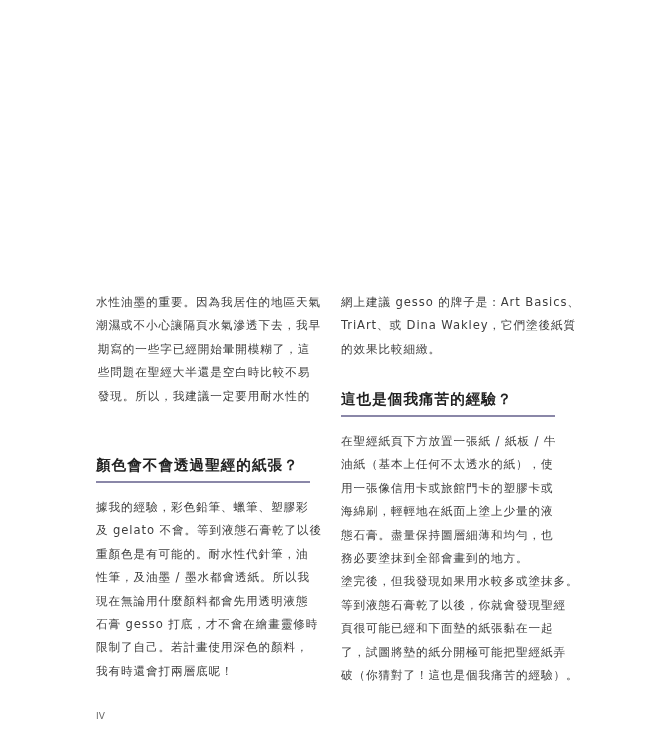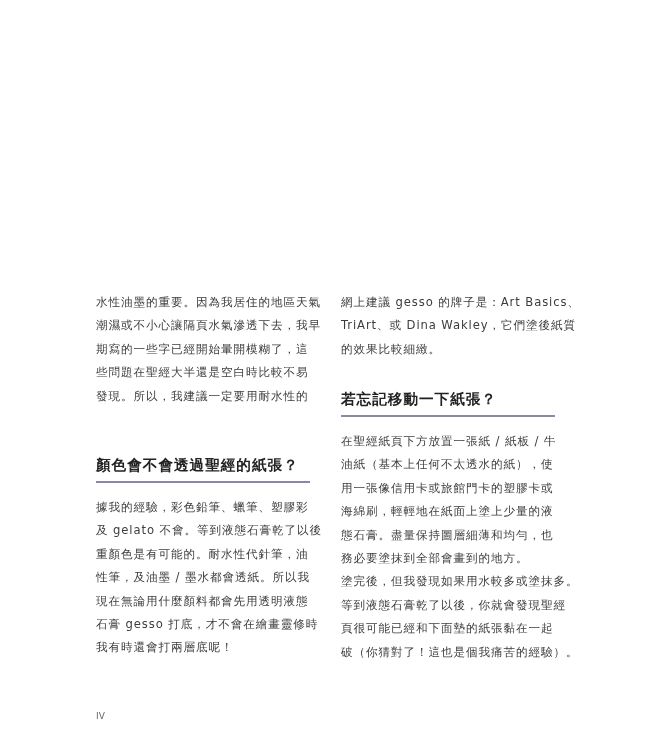--- a/index.html
+++ b/index.html
@@ -16,54 +16,56 @@
   }
   .heading {
     position: absolute; width: 214px; font-size: 14.6px; font-weight: bold; color: #222;
     letter-spacing: 1px; padding-bottom: 6px; border-bottom: 2px solid #8a87a8; white-space: nowrap;
   }
   .page-num { position: absolute; left: 96px; top: 711px; font-size: 9px; color: #666; }
 </style>
 </head>
 <body>
 
-<div class="col col-left para" style="top:291px;">
+<div class="col col-left para" style="top:291px;text-align:center;">
   <p>水性油墨的重要。因為我居住的地區天氣</p>
   <p>潮濕或不小心讓隔頁水氣滲透下去，我早</p>
   <p>期寫的一些字已經開始暈開模糊了，這</p>
   <p>些問題在聖經大半還是空白時比較不易</p>
   <p>發現。所以，我建議一定要用耐水性的</p>
 </div>
 
 <div class="heading" style="left:96px; top:456px;">顏色會不會透過聖經的紙張？</div>
 
 <div class="col col-left para" style="top:496px;">
   <p>據我的經驗，彩色鉛筆、蠟筆、塑膠彩</p>
   <p>及 gelato 不會。等到液態石膏乾了以後</p>
   <p>重顏色是有可能的。耐水性代針筆，油</p>
   <p>性筆，及油墨 / 墨水都會透紙。所以我</p>
   <p>現在無論用什麼顏料都會先用透明液態</p>
   <p>石膏 gesso 打底，才不會在繪畫靈修時</p>
+  <p>限制了自己。若計畫使用深色的顏料，</p>
   <p>我有時還會打兩層底呢！</p>
 </div>
 
 <div class="col col-right para" style="top:291px;">
   <p>網上建議 gesso 的牌子是：Art Basics、</p>
   <p>TriArt、或 Dina Wakley，它們塗後紙質</p>
   <p>的效果比較細緻。</p>
 </div>
 
-<div class="heading" style="left:341px; top:390px;">若忘記移動一下紙張？</div>
+<div class="heading" style="left:341px; top:390px;">這也是個我痛苦的經驗？</div>
 
 <div class="col col-right para" style="top:430px;">
   <p>在聖經紙頁下方放置一張紙 / 紙板 / 牛</p>
   <p>油紙（基本上任何不太透水的紙），使</p>
   <p>用一張像信用卡或旅館門卡的塑膠卡或</p>
   <p>海綿刷，輕輕地在紙面上塗上少量的液</p>
   <p>態石膏。盡量保持圖層細薄和均勻，也</p>
   <p>務必要塗抹到全部會畫到的地方。</p>
   <p>塗完後，但我發現如果用水較多或塗抹多。</p>
   <p>等到液態石膏乾了以後，你就會發現聖經</p>
   <p>頁很可能已經和下面墊的紙張黏在一起</p>
+  <p>了，試圖將墊的紙分開極可能把聖經紙弄</p>
   <p>破（你猜對了！這也是個我痛苦的經驗）。</p>
 </div>
 
 <div class="page-num">IV</div>
 
 </body></html>

